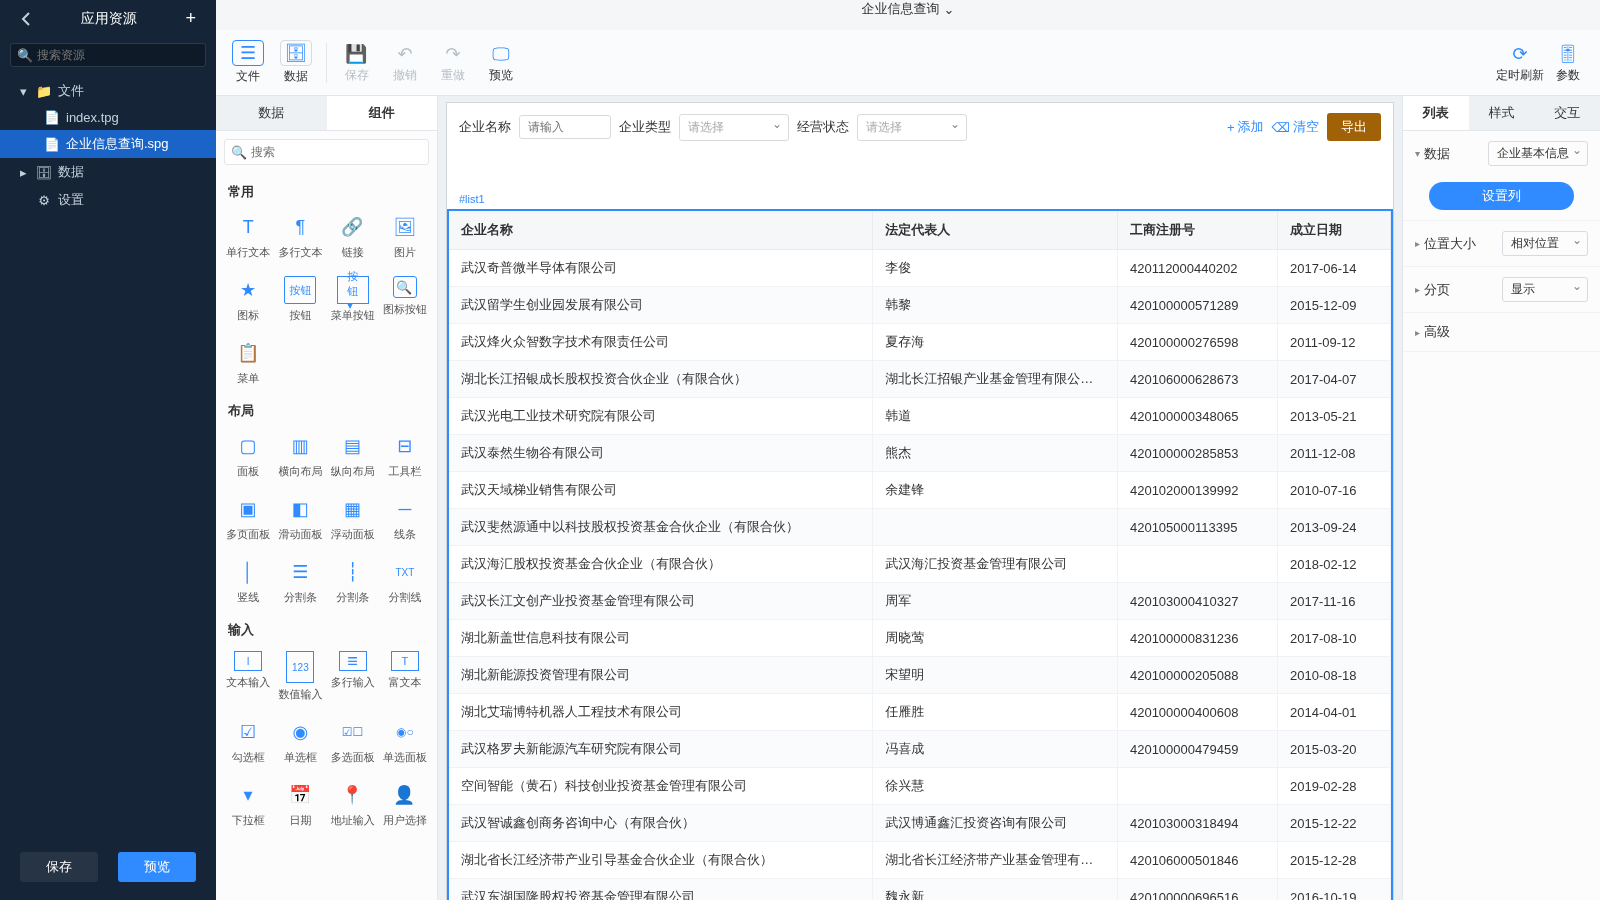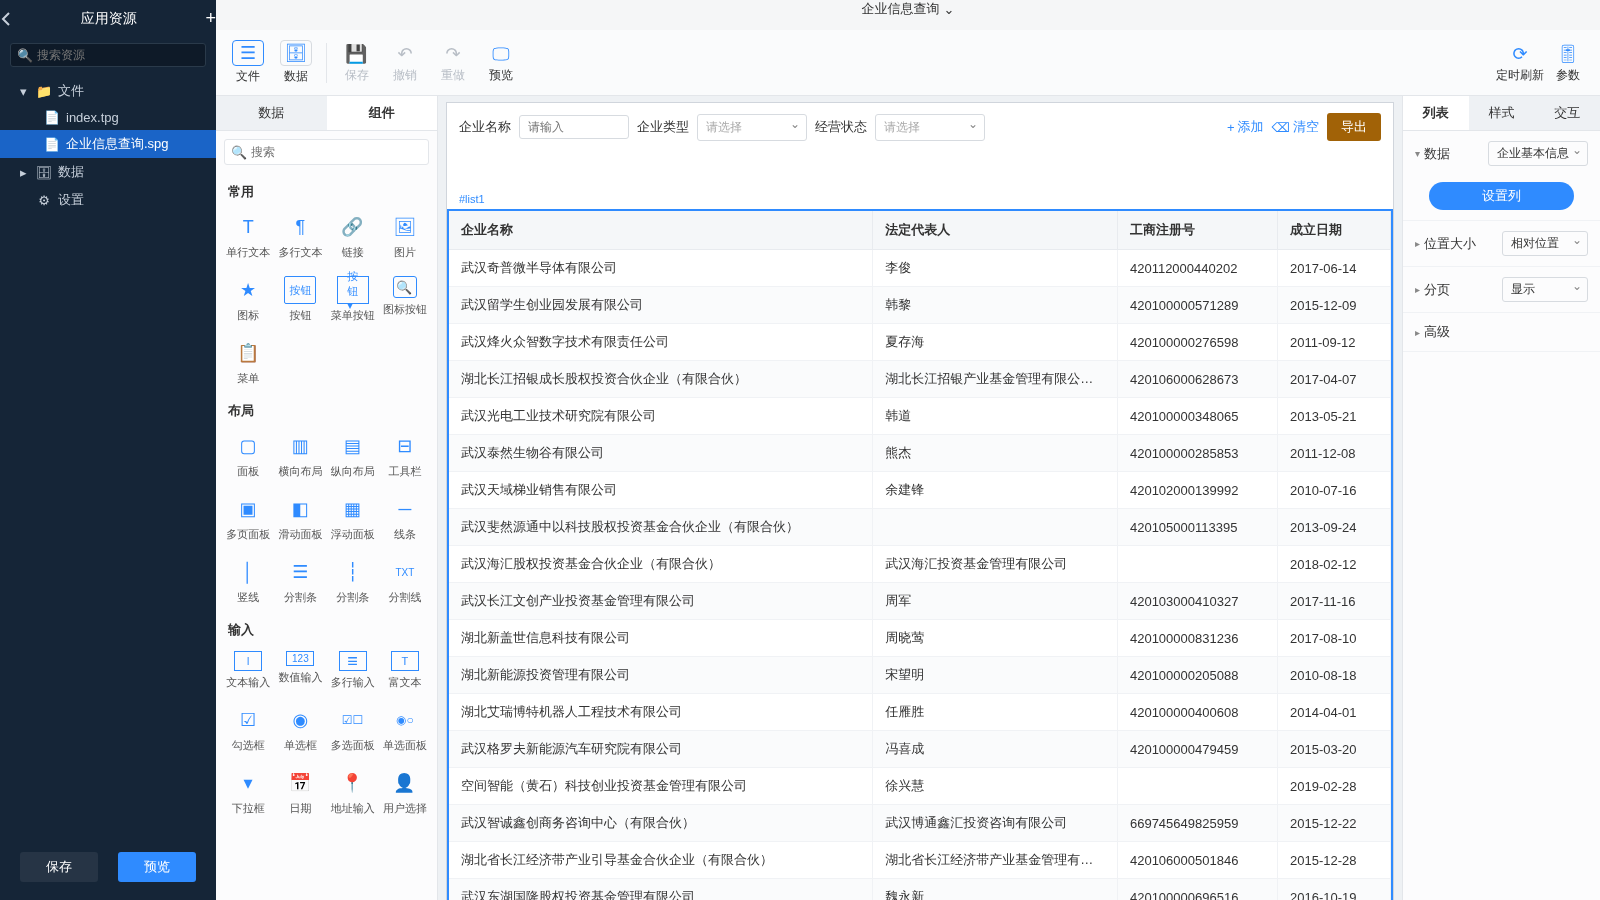--- a/index.html
+++ b/index.html
@@ -4,21 +4,21 @@
 <style>
 * { box-sizing: border-box; margin: 0; padding: 0; }
 body { font-family: "Microsoft YaHei", -apple-system, sans-serif; font-size: 13px; color: #333; background: #f0f2f5; overflow: hidden; width: 1600px; height: 900px; }
 
 
 .topbar { height: 30px; display: flex; align-items: flex-start; justify-content: center; background: #f5f6f7; font-size: 13px; color: #333; }
 .topbar .title { display: inline-flex; align-items: center; gap: 4px; }
 
 
 .sidebar { width: 216px; background: #152537; color: #c7d0db; height: 900px; float: left; display: flex; flex-direction: column; }
-.sidebar-header { display: flex; align-items: center; justify-content: flex-start; padding: 8px 0; }
+.sidebar-header { display: flex; align-items: center; justify-content: flex-start; padding: 8px 20px; }
 .sidebar-header .back { cursor: pointer; }
 .sidebar-header .title { flex: 1; text-align: center; font-size: 14px; color: #fff; }
 .sidebar-header .plus { cursor: pointer; font-size: 18px; color: #fff; }
 .search-wrap { padding: 6px 10px; }
 .search-box { position: relative; }
 .search-box input { width: 100%; background: #0e1a28; border: 1px solid #2a3a4a; border-radius: 3px; padding: 4px 8px 4px 26px; color: #3b82f6; font-size: 12px; }
 .search-box .ico { position: absolute; left: 7px; top: 5px; color: #6b7a8a; }
 .tree { padding: 4px 0; font-size: 13px; }
 .tree-item { display: flex; align-items: center; gap: 6px; padding: 5px 10px; cursor: pointer; }
 .tree-item.lvl1 { padding-left: 20px; }
@@ -60,21 +60,21 @@
 .comp-grid { display: grid; grid-template-columns: repeat(4, 1fr); gap: 4px 0; padding: 0 4px; }
 .comp-item { display: flex; flex-direction: column; align-items: center; gap: 4px; padding: 6px 0; cursor: pointer; }
 .comp-item .cico { width: 32px; height: 28px; display: flex; align-items: center; justify-content: center; color: #2f8bff; font-size: 18px; }
 .comp-item .clbl { font-size: 11px; color: #555; text-align: center; }
 
 
 .canvas { flex: 1; background: #eef1f4; padding: 6px 8px; overflow: auto; min-width: 0; }
 .canvas-inner { background: #fff; border: 1px solid #d0d5dc; }
 .filter-row { display: flex; align-items: center; gap: 8px; padding: 10px 12px 4px; flex-wrap: wrap; }
 .flabel { font-size: 13px; color: #333; }
-.finput { border: 1px solid #d7dbe0; border-radius: 3px; padding: 4px 8px; font-size: 12px; width: 110px; }
+.finput { border: 1px solid #d7dbe0; border-radius: 3px; padding: 4px 8px; font-size: 12px; width: 92px; }
 .fselect { border: 1px solid #d7dbe0; border-radius: 3px; padding: 4px 20px 4px 8px; font-size: 12px; width: 110px; color: #aaa; position: relative; cursor: pointer; }
 .fselect::after { content: "⌄"; position: absolute; right: 6px; top: 2px; color: #888; }
 .linkbtn { color: #2f8bff; cursor: pointer; font-size: 13px; display: inline-flex; align-items: center; gap: 3px; }
 .primbtn { background: #a16207; color: #fff; border-radius: 3px; padding: 5px 14px; cursor: pointer; font-size: 13px; }
 .list-id { font-size: 11px; color: #2f8bff; padding: 0 0 4px 12px; margin-top: 48px; }
 .table-wrap { border: 2px solid #2f8bff; margin: 0; }
 .dtable { width: 100%; border-collapse: collapse; table-layout: fixed; }
 .dtable th { background: #f5f7f9; text-align: left; padding: 10px 12px; font-size: 13px; font-weight: 600; border-bottom: 1px solid #e8ebef; border-right: 1px solid #e8ebef; }
 .dtable td { padding: 9px 12px; font-size: 13px; border-bottom: 1px solid #f0f2f5; border-right: 1px solid #f0f2f5; white-space: nowrap; overflow: hidden; text-overflow: ellipsis; }
 .dtable tr:nth-child(even) td { background: #fafbfc; }
@@ -296,21 +296,21 @@
             </div>
         </div>
 
         <div class="comp-group-title">输入</div>
         <div class="comp-grid">
           <div class="comp-item">
               <span class="cico" style="border:1px solid #2f8bff;width:28px;height:20px;font-size:10px">I</span>
               <span class="clbl">文本输入</span>
             </div>
           <div class="comp-item">
-              <span class="cico" style="border:1px solid #2f8bff;width:28px;height:15px;font-size:10px">123</span>
+              <span class="cico" style="border:1px solid #2f8bff;width:28px;height:32px;font-size:10px">123</span>
               <span class="clbl">数值输入</span>
             </div>
           <div class="comp-item">
               <span class="cico" style="border:1px solid #2f8bff;width:28px;height:20px">≡</span>
               <span class="clbl">多行输入</span>
             </div>
           <div class="comp-item">
               <span class="cico" style="border:1px solid #2f8bff;width:28px;height:20px;font-size:11px">T</span>
               <span class="clbl">富文本</span>
             </div>
@@ -474,21 +474,21 @@
                 </tr>
                 <tr>
                   <td>空间智能（黄石）科技创业投资基金管理有限公司</td>
                   <td>徐兴慧</td>
                   <td></td>
                   <td>2019-02-28</td>
                 </tr>
                 <tr>
                   <td>武汉智诚鑫创商务咨询中心（有限合伙）</td>
                   <td>武汉博通鑫汇投资咨询有限公司</td>
-                  <td>669745649825959</td>
+                  <td>420103000318494</td>
                   <td>2015-12-22</td>
                 </tr>
                 <tr>
                   <td>湖北省长江经济带产业引导基金合伙企业（有限合伙）</td>
                   <td>湖北省长江经济带产业基金管理有…</td>
                   <td>420106000501846</td>
                   <td>2015-12-28</td>
                 </tr>
                 <tr>
                   <td>武汉东湖国隆股权投资基金管理有限公司</td>

